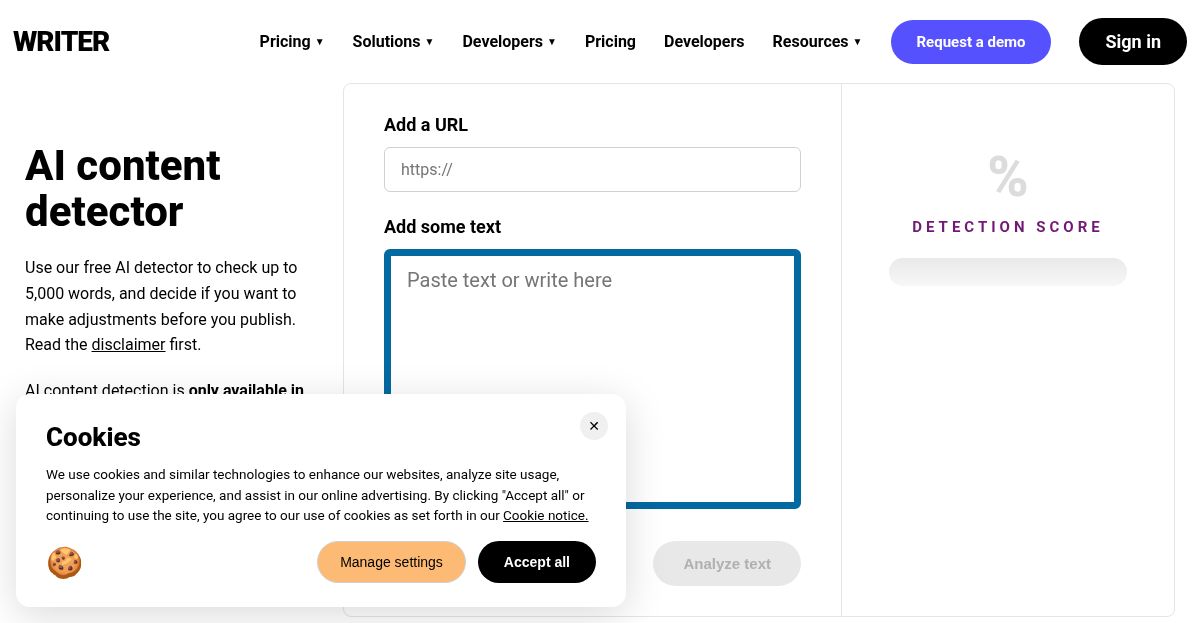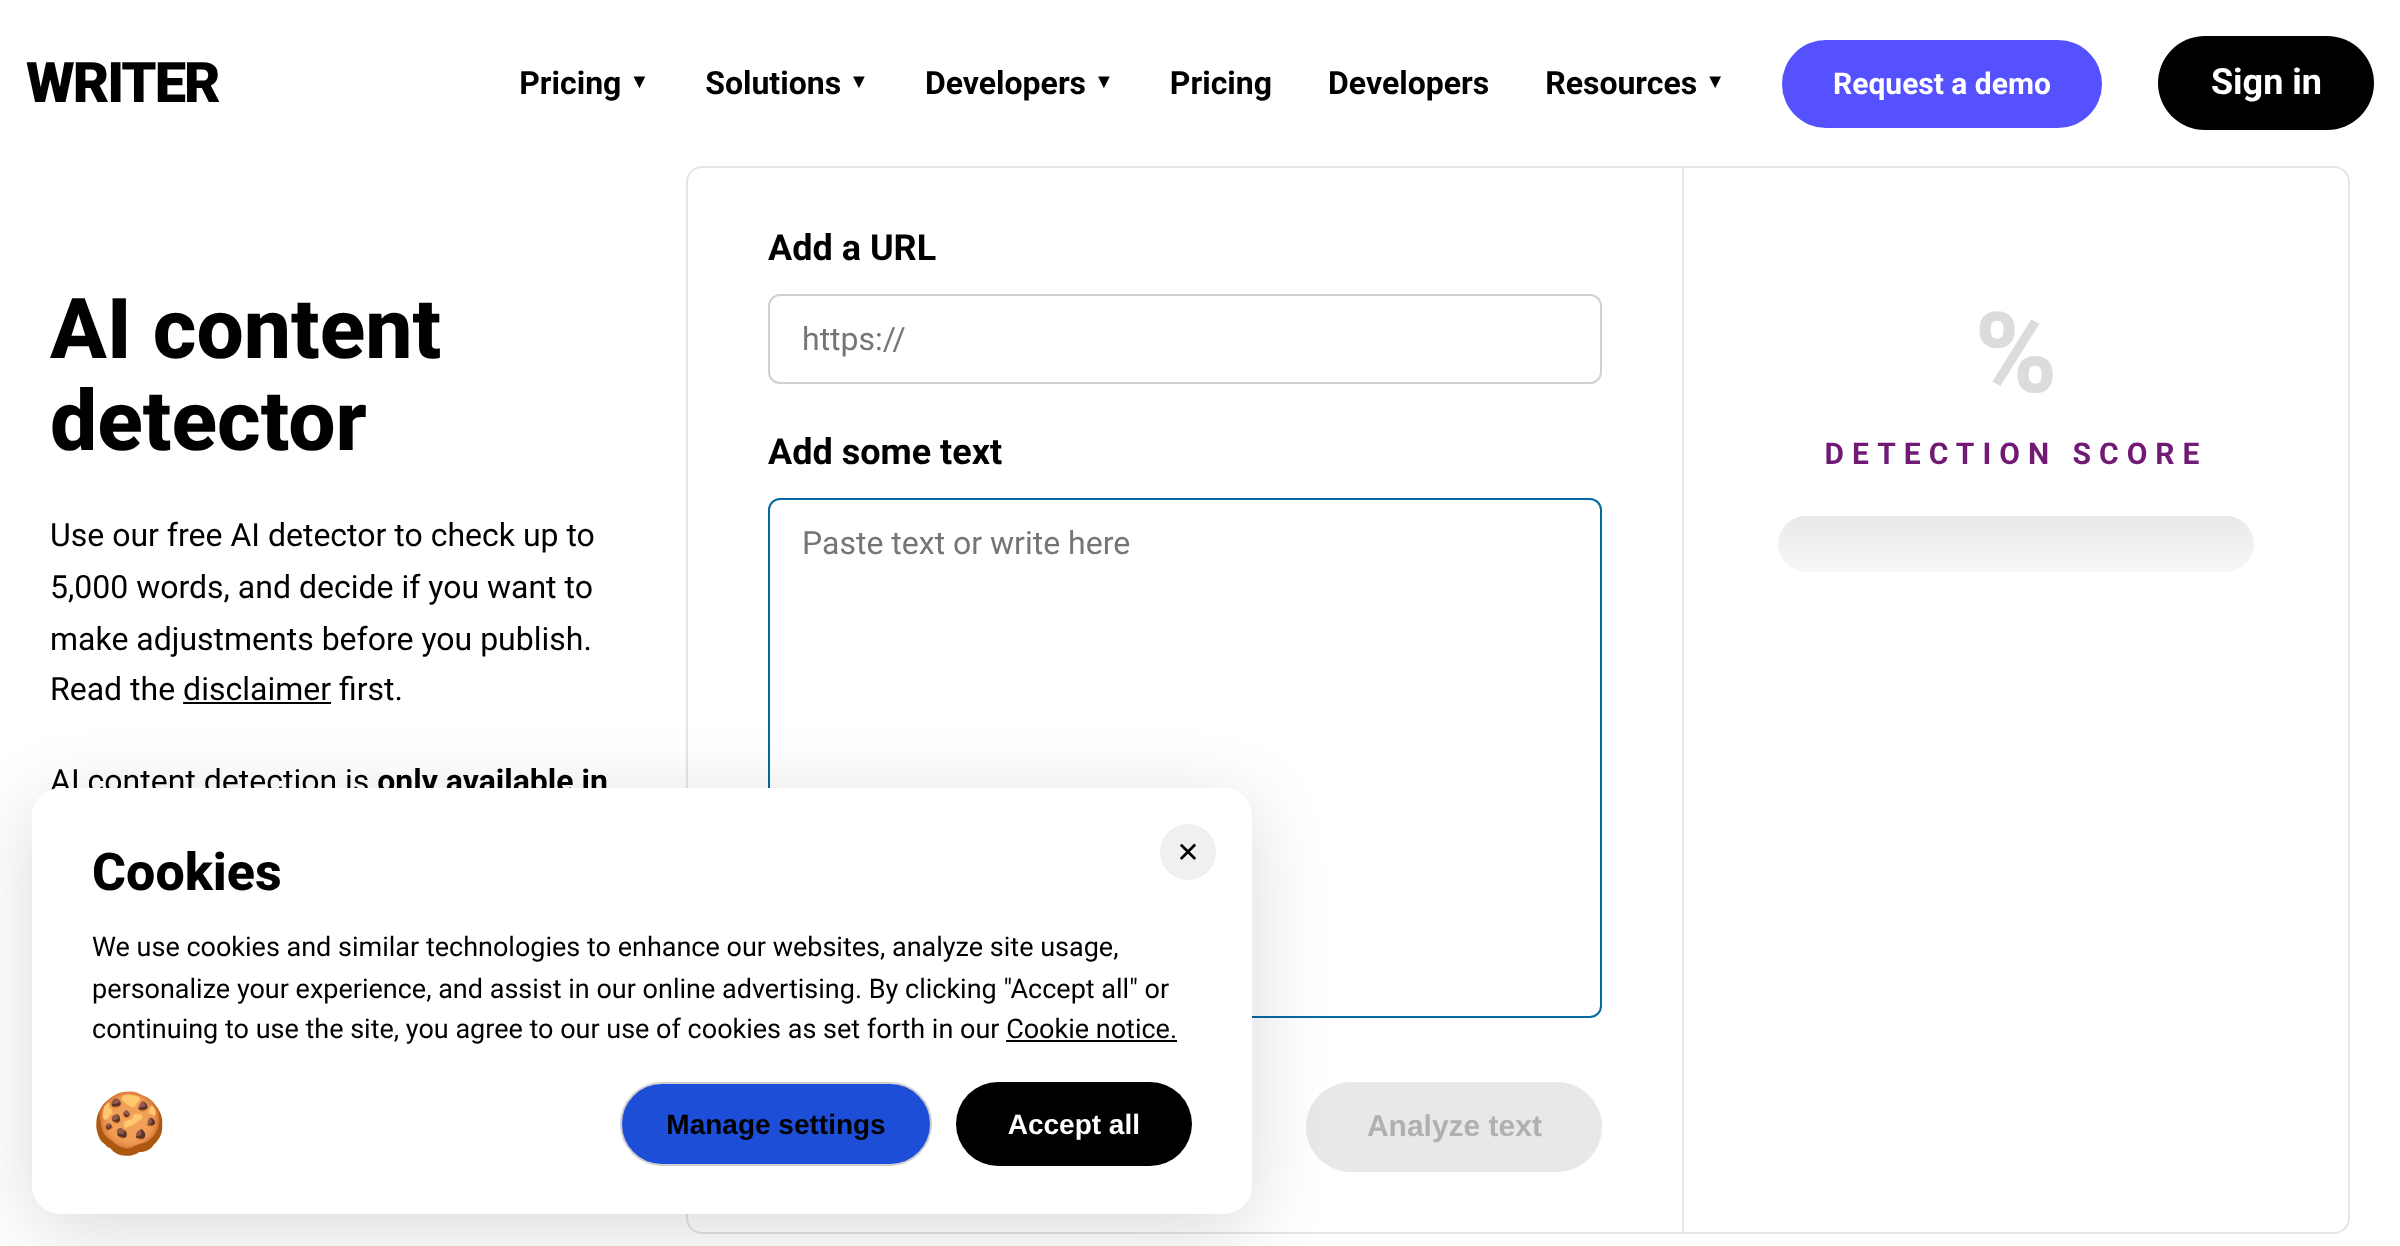--- a/index.html
+++ b/index.html
@@ -21,38 +21,38 @@
 .left p { font-size: 16px; line-height: 1.6; margin-bottom: 20px; }
 .left a { text-decoration: underline; color: #000; cursor: pointer; }
 .left strong { font-weight: 700; }
 
 .panel { flex: 1; border: 1px solid #e5e5e5; border-radius: 8px; display: flex; min-height: 516px; }
 .panel-left { flex: 1; padding: 30px 40px; border-right: 1px solid #e5e5e5; }
 .panel-right { width: 332px; display: flex; flex-direction: column; align-items: center; padding-top: 60px; }
 
 .field-label { font-weight: 700; font-size: 18px; margin-bottom: 12px; }
 .url-input { width: 100%; border: 1px solid #d0d0d0; border-radius: 6px; padding: 12px 16px; font-size: 16px; color: #888; margin-bottom: 24px; font-family: inherit; }
-.text-input { width: 100%; height: 260px; border: 1px solid #0369a1; border-radius: 6px; padding: 12px 16px; font-size: 16px; color: #1d4ed8; resize: none; font-family: inherit; }
+.text-input { width: 100%; height: 260px; border: 7px solid #0369a1; border-radius: 6px; padding: 12px 16px; font-size: 20px; color: #1d4ed8; resize: none; font-family: inherit; }
 .analyze-row { display: flex; justify-content: flex-end; margin-top: 28px; }
 .analyze-btn { background: #e8e8e8; color: #b0b0b0; padding: 14px 30px; border-radius: 30px; font-weight: 700; font-size: 15px; border: none; }
 
 .pct { font-size: 56px; font-weight: 800; color: #dcdcdc; margin-bottom: 8px; }
 .score-label { font-size: 15px; font-weight: 700; letter-spacing: 4px; color: #701a75; margin-bottom: 22px; }
 .score-bar { width: 238px; height: 28px; border-radius: 20px; background: linear-gradient(180deg, #e9e9e9, #f7f7f7); }
 
 
 .cookie { position: absolute; left: 16px; bottom: 16px; width: 610px; background: #fff; border-radius: 14px; box-shadow: 0 8px 40px rgba(0,0,0,0.15); padding: 28px 30px 24px; }
 .cookie h2 { font-size: 26px; font-weight: 800; margin-bottom: 12px; }
 .cookie p { font-size: 13.5px; line-height: 1.5; margin-bottom: 16px; }
 .cookie a { text-decoration: underline; cursor: pointer; color: #000; }
 .cookie-close { position: absolute; top: 18px; right: 18px; width: 28px; height: 28px; border-radius: 50%; background: #f0f0f0; display: flex; align-items: center; justify-content: center; cursor: pointer; font-size: 14px; }
 .cookie-row { display: flex; align-items: center; }
 .cookie-icon { font-size: 30px; }
 .cookie-btns { margin-left: auto; display: flex; gap: 12px; }
-.btn-manage { background: #1d4ed8; border: 1px solid #d0d0d0; padding: 12px 22px; border-radius: 26px; font-weight: 700; font-size: 14px; cursor: pointer; }
+.btn-manage { background: #fdba74; border: 1px solid #d0d0d0; padding: 12px 22px; border-radius: 26px; font-weight: 400; font-size: 14px; cursor: pointer; }
 .btn-accept { background: #000; color: #fff; border: none; padding: 12px 26px; border-radius: 26px; font-weight: 700; font-size: 14px; cursor: pointer; }
 </style>
 </head>
 <body>
 
 <div class="header">
   <div class="logo">WRITER</div>
   <div class="nav">
     <div class="nav-item">
         <span>Pricing</span>

